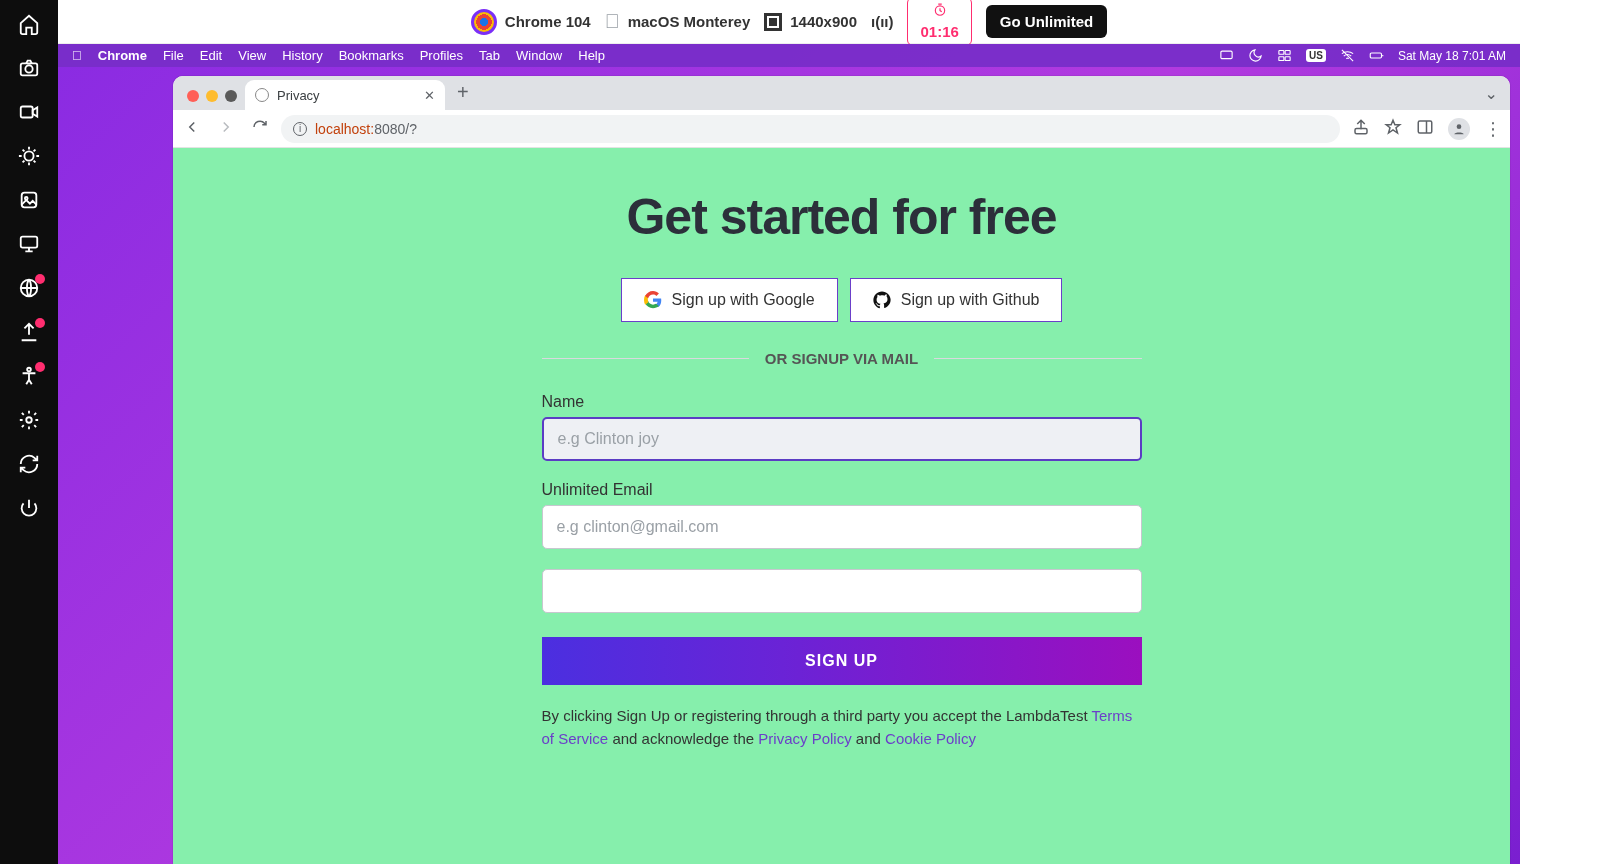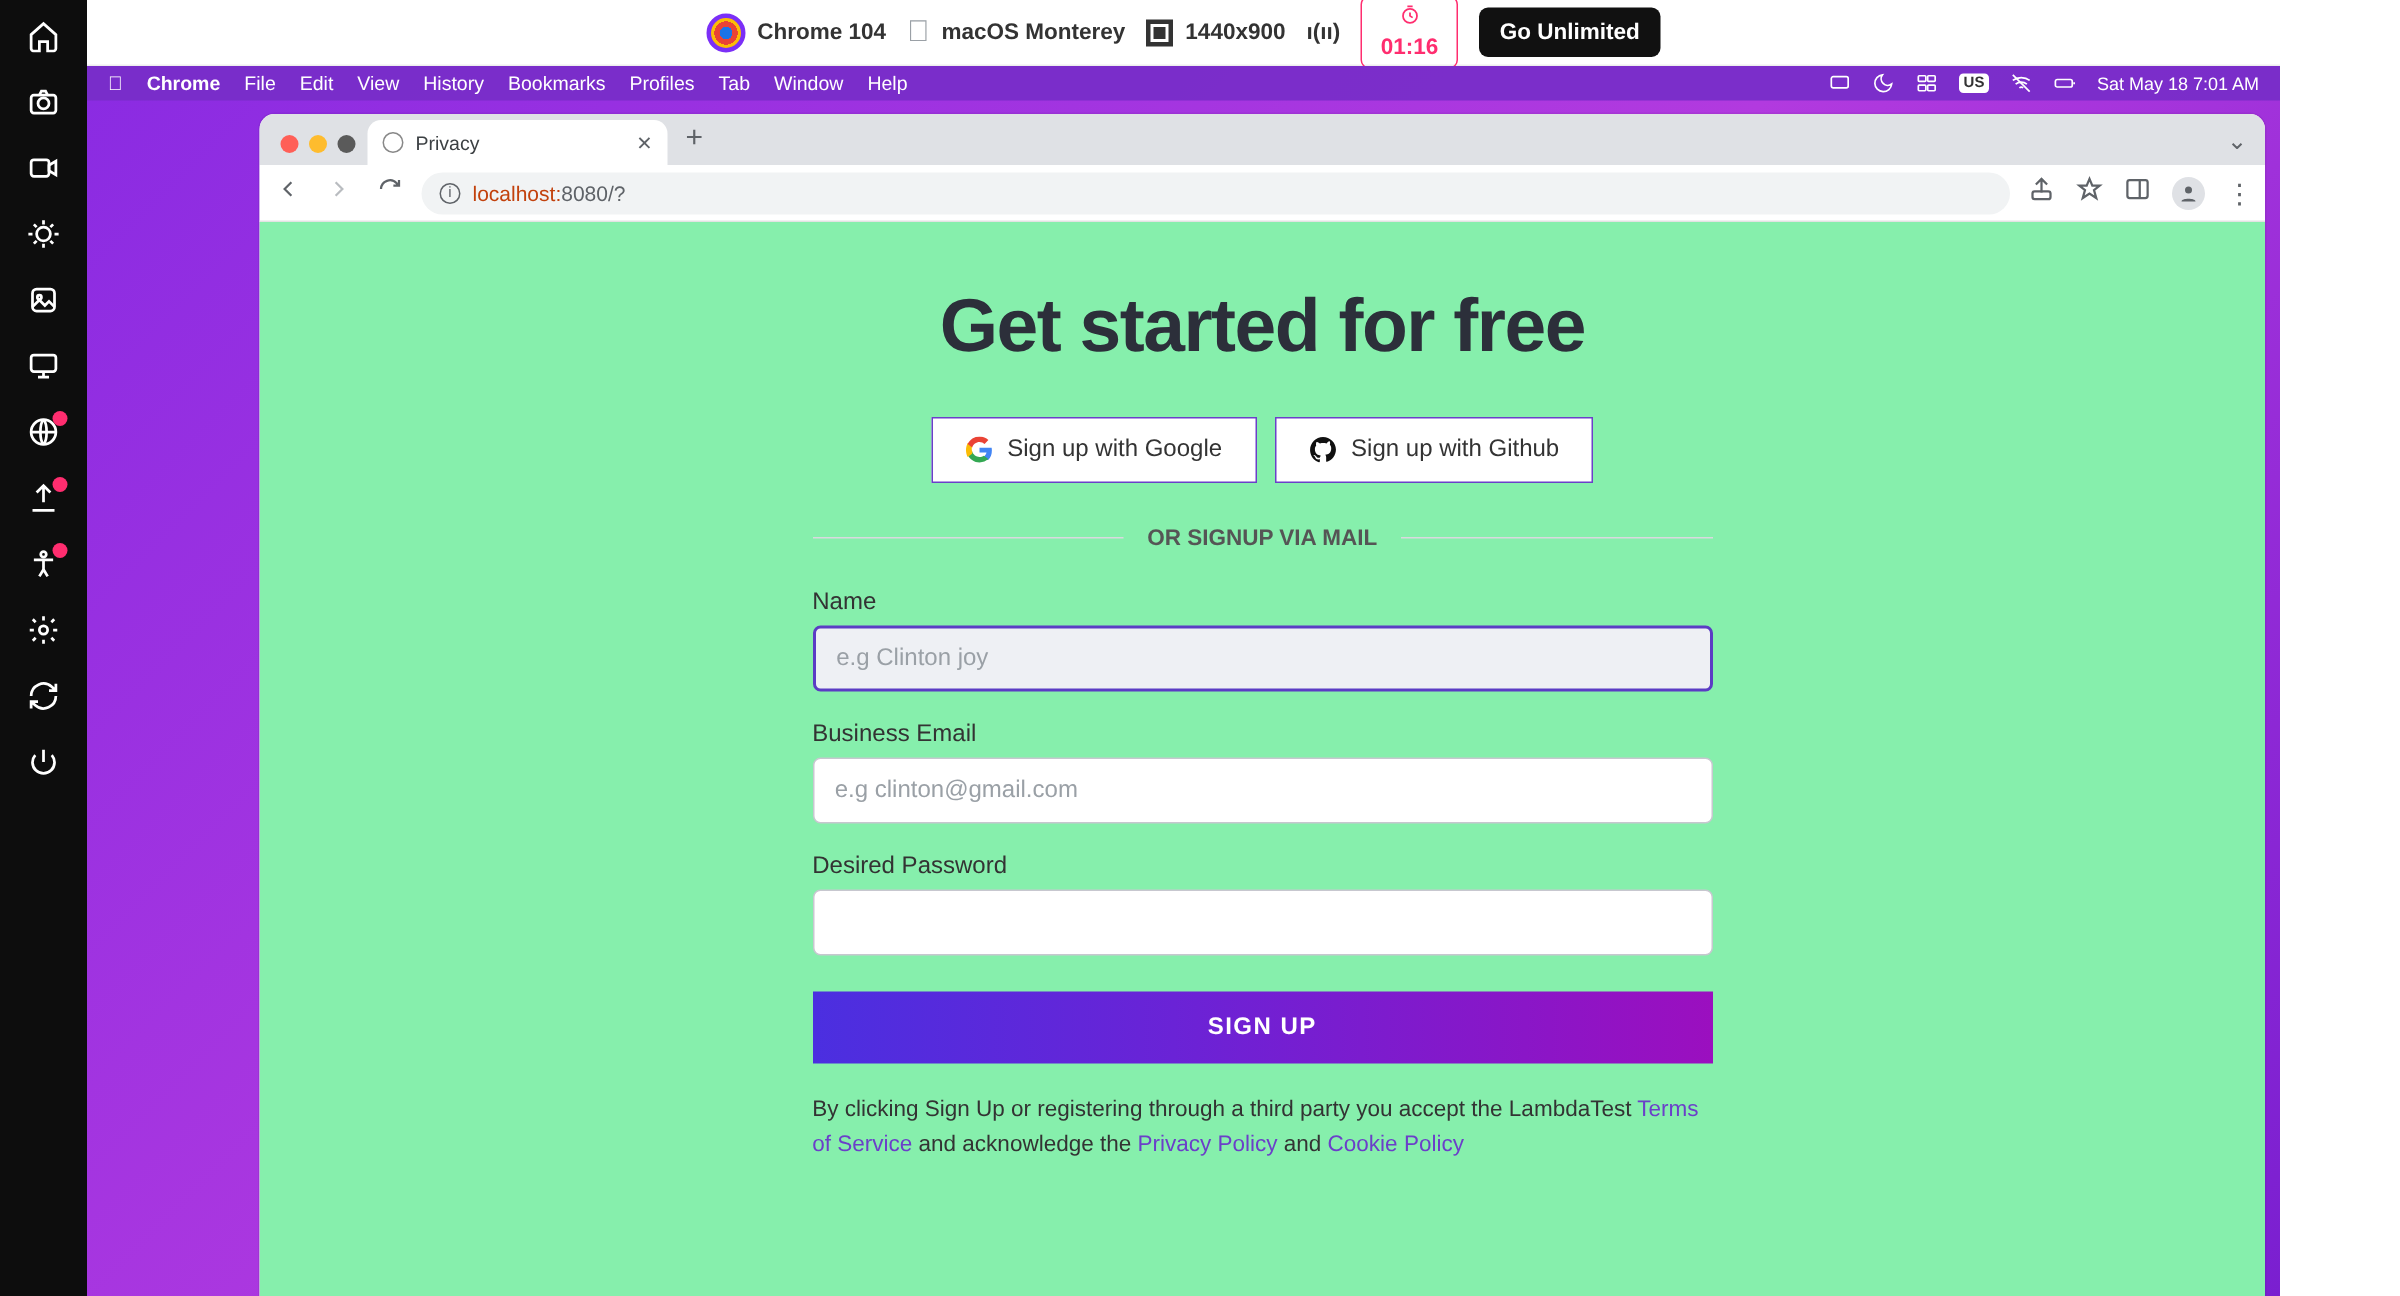--- a/index.html
+++ b/index.html
@@ -316,24 +316,23 @@
           </div>
 
           <div class="divider">
               <span>OR SIGNUP VIA MAIL</span>
             </div>
 
           <div class="form">
             <label class="flabel">Name</label>
             <input class="finput focus" placeholder="e.g Clinton joy" style="">
 
-            <label class="flabel">Business Email</label>
+            <label class="flabel">Unlimited Email</label>
             <input class="finput" placeholder="e.g clinton@gmail.com" style="">
 
-            <label class="flabel">Desired Password</label>
             <input class="finput" type="password" style="">
 
             <button class="signup-btn">SIGN UP</button>
 
             <p class="legal">
               <span>By clicking Sign Up or registering through a third party you accept the LambdaTest </span>
               <a href="#">Terms of Service</a>
               <span> and acknowledge the </span>
               <a href="#">Privacy Policy</a>
               <span> and </span>

